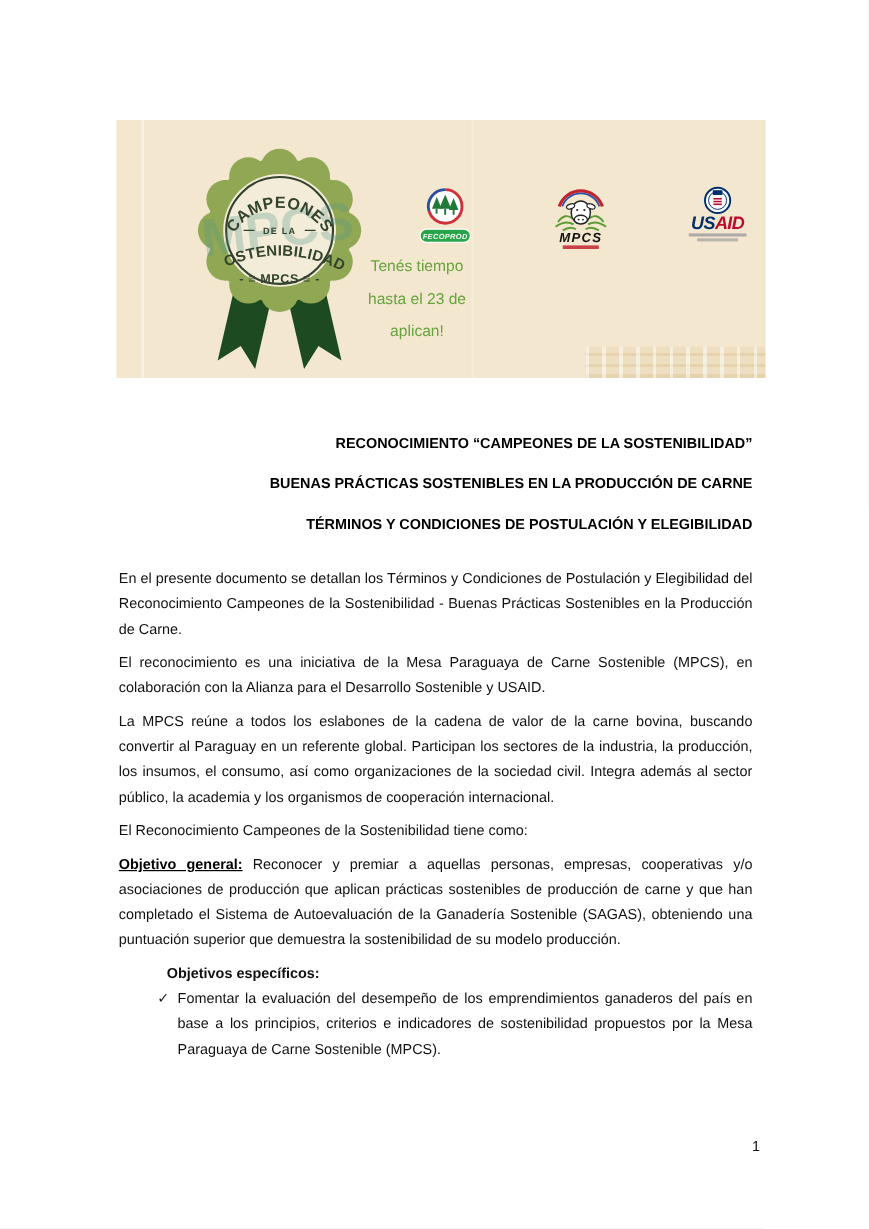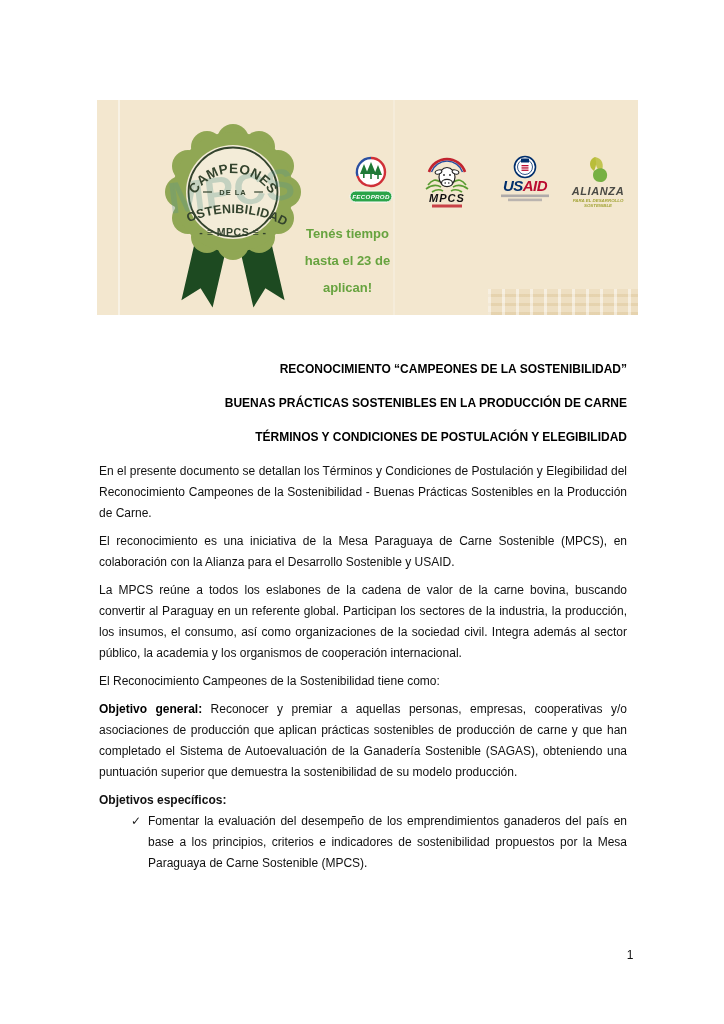--- a/index.html
+++ b/index.html
@@ -27,44 +27,44 @@
   }
   .banner .plaid {
     position: absolute; right: 0; bottom: 0; width: 150px; height: 26px;
     background:
       repeating-linear-gradient(90deg, rgba(255,255,255,0.5) 0 3px, rgba(0,0,0,0) 3px 14px),
       repeating-linear-gradient(0deg, rgba(223,201,158,0.55) 0 3px, rgba(0,0,0,0) 3px 9px),
       rgba(230,209,168,0.35);
   }
   .badge-svg { position: absolute; left: 38px; top: 6px; }
   .deadline {
-    position: absolute; left: 178px; top: 120px; width: 145px;
+    position: absolute; left: 178px; top: 108px; width: 145px;
     text-align: center;
-    font-weight: bold; font-size: 13px; line-height: 27px;
+    font-weight: normal; font-size: 13px; line-height: 27px;
     color: var(--deadline-green, #67a33f);
   }
   .logos {
     position: absolute; left: 252px; top: 55px; width: 284px; height: 70px;
     display: flex; justify-content: space-between; align-items: flex-start;
   }
   .logo-box { width: 64px; display: flex; justify-content: flex-start; font-style: italic; }
 
   
   .doc {
     position: absolute; left: 99px; top: 362px; width: 528px;
     font-size: 12px; line-height: 21px;
   }
   .doc-title {
     text-align: right; font-weight: bold; font-size: 12px;
     line-height: 14px; margin-bottom: 20px; color: #000;
   }
-  .doc-title:nth-of-type(3) { margin-bottom: 17px; }
+  .doc-title:nth-of-type(3) { margin-bottom: 28px; }
   .doc p { text-align: justify; margin-bottom: 7px; }
-  .doc b { color: #000; }
-  .sec-head { font-weight: bold; text-align: left; margin-bottom: 0 !important; }
+  .doc b { color: #000; text-decoration: underline; }
+  .sec-head { font-weight: bold; text-align: left; margin-bottom: 0 !important; margin-left: 40px; }
   .bullet { display: flex; text-align: justify; }
   .bullet .mark {
     flex: 0 0 17px; margin-left: 32px; font-weight: bold; color: #1a1a1a;
   }
   .bullet .btext { flex: 1; text-align: justify; }
 
   .page-number {
     position: absolute; left: 622px; top: 948px; width: 16px;
     font-size: 12px; text-align: center;
   }
@@ -193,32 +193,20 @@
           <text x="29" y="36" font-size="15" font-weight="bold" text-anchor="middle" letter-spacing="-0.5">
             <tspan fill="var(--usaid-blue,#002f6c)">US</tspan><tspan fill="var(--usaid-red,#ba0c2f)">AID</tspan>
           </text>
           <g fill="#8a8a95">
             <rect x="5" y="39.5" width="48" height="2.6" opacity="0.65"></rect>
             <rect x="12" y="43.6" width="34" height="2.6" opacity="0.55"></rect>
           </g>
         </svg>
       </div>
 
-      <div class="logo-box">
-        <svg width="58" height="58" viewBox="0 0 58 58">
-          <g>
-            <path d="M 26,2 C 20,4 19,12 25,16 C 27,12 28,7 26,2 Z" fill="var(--alianza-olive,#b9bd3a)"></path>
-            <path d="M 26,2 C 33,3 36,10 32,17 C 28,15 26,9 26,2 Z" fill="var(--alianza-olive,#b9bd3a)" opacity="0.85"></path>
-            <path d="M 25,16 C 22,22 26,28 33,27 C 38,26 40,19 36,15 C 33,12 28,13 25,16 Z" fill="var(--alianza-green,#76b043)"></path>
-          </g>
-          <text x="29" y="40" font-size="11" font-weight="bold" fill="#4a4a45" text-anchor="middle" letter-spacing="0.6">ALIANZA</text>
-          <text x="29" y="46.5" font-size="4.4" font-weight="bold" fill="#a3a437" text-anchor="middle">PARA EL DESARROLLO</text>
-          <text x="29" y="52" font-size="4.4" font-weight="bold" fill="#a3a437" text-anchor="middle">SOSTENIBLE</text>
-        </svg>
-      </div>
 
     </div>
   </div>
 
   <div class="doc">
     <div class="doc-title">RECONOCIMIENTO “CAMPEONES DE LA SOSTENIBILIDAD”</div>
     <div class="doc-title">BUENAS PRÁCTICAS SOSTENIBLES EN LA PRODUCCIÓN DE CARNE</div>
     <div class="doc-title">TÉRMINOS Y CONDICIONES DE POSTULACIÓN Y ELEGIBILIDAD</div>
 
     <p>En el presente documento se detallan los Términos y Condiciones de Postulación y Elegibilidad del Reconocimiento Campeones de la Sostenibilidad - Buenas Prácticas Sostenibles en la Producción de Carne.</p>

